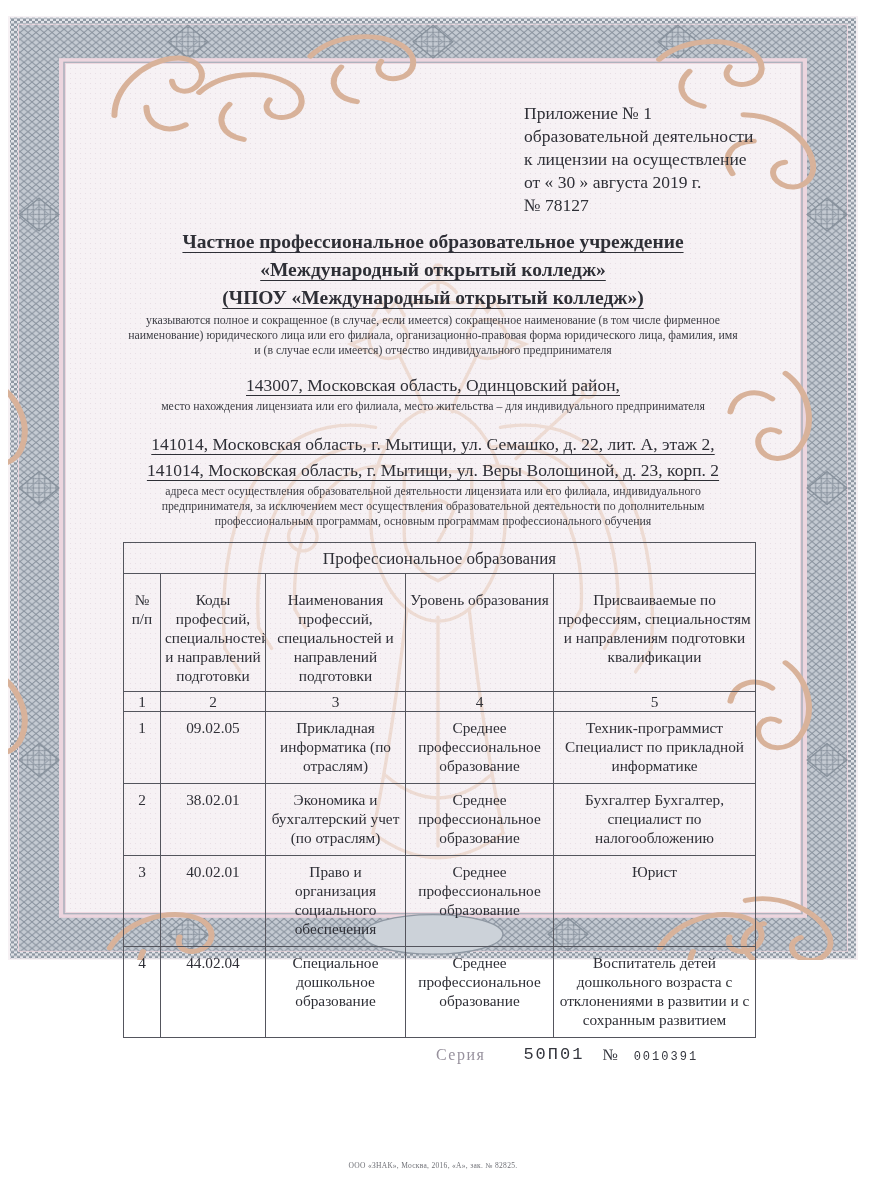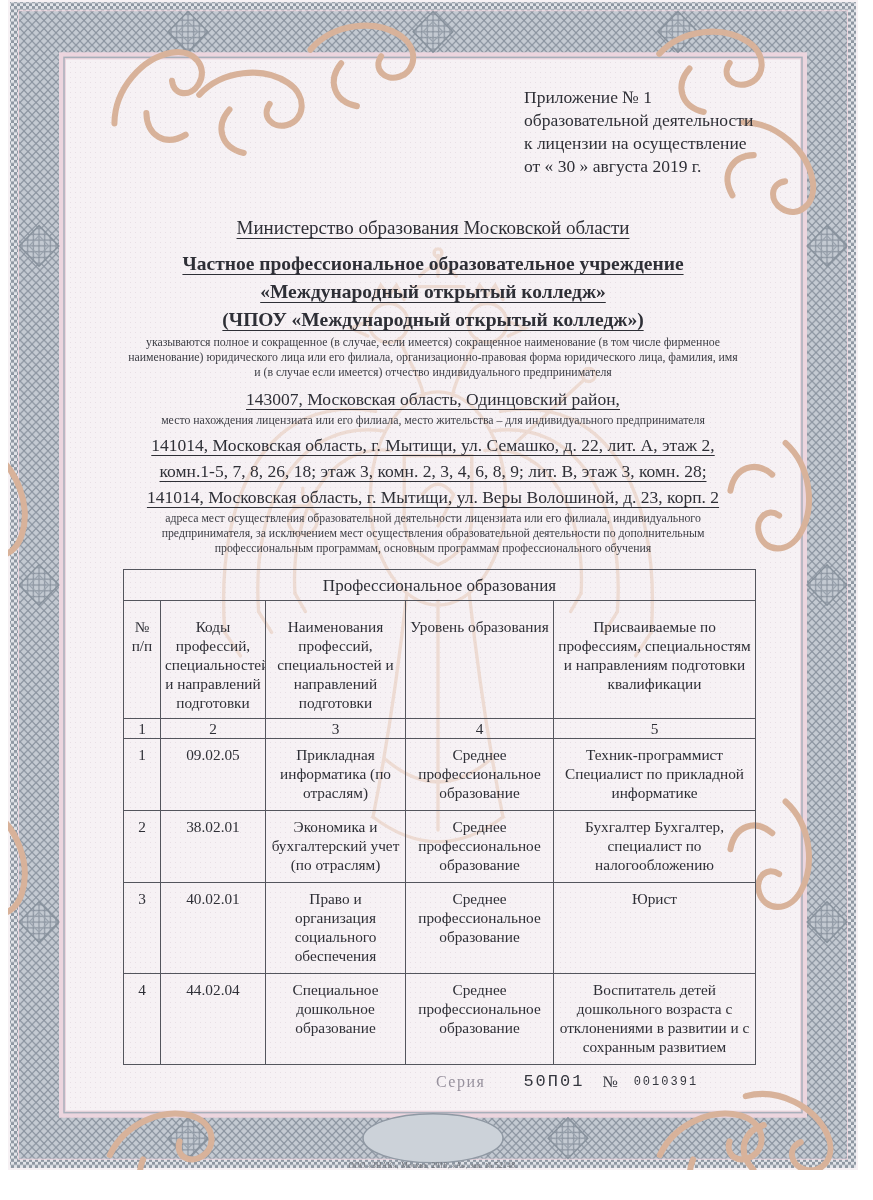--- a/index.html
+++ b/index.html
@@ -4,21 +4,21 @@
 <style>
   html,body { margin:0; padding:0; }
   body {
     width:873px; height:1200px; position:relative;
     background:#ffffff;
     font-family:"Liberation Serif", serif;
     color:#2e2f36;
     overflow:hidden;
   }
   .document {
-    position:absolute; left:8px; top:0; width:850px; height:1170px;
+    position:absolute; left:8px; top:16px; width:850px; height:944px;
     background-color:#f6f1f4;
     background-image: radial-gradient(#e9dee5 0.8px, rgba(0,0,0,0) 0.9px);
     background-size:5px 5px;
   }
   .frame-svg { position:absolute; inset:0; width:100%; height:100%; }
   .watermark {
     position:absolute; left:170px; top:235px; width:520px; height:800px;
     opacity:0.40; pointer-events:none;
   }
   .content {
@@ -31,38 +31,38 @@
   }
   .center { text-align:center; }
   .u { text-decoration:underline; text-underline-offset:4px; text-decoration-thickness:1px; }
   .ministry { margin-top:38px; font-size:19px; line-height:23px; }
   .caption {
     font-size:11.8px; line-height:15px; color:#3c3d44; text-align:center;
     margin:1px auto 0 auto; max-width:610px;
   }
   .org { margin-top:11px; font-size:19.5px; font-weight:bold; line-height:28px;font-family:Liberation Serif, serif; }
   .addr { font-size:17.5px; line-height:26px; }
-  .addr-block1 { margin-top:6px; }
-  .addr-block2 { margin-top:4px; }
+  .addr-block1 { margin-top:14px; }
+  .addr-block2 { margin-top:17px; }
   table.programs {
     border-collapse:collapse; table-layout:fixed;
     margin:13px 0 0 45px; width:632px;
     font-size:15.3px; color:#2e2f36;
   }
   table.programs td, table.programs th {
     border:1px solid #54555d; vertical-align:top; text-align:center;
     padding:3px 4px; font-weight:normal; line-height:19px;
     overflow:hidden;
   }
   tr.tcap td { font-size:17px; padding:6px 4px 5px 4px; }
   tr.thead td { padding-top:16px; padding-bottom:6px; }
   tr.tnum td { padding:1px 2px; line-height:17px; }
   tbody.tdata td { padding-top:6px; padding-bottom:8px; }
   .serial {
-    display:flex; align-items:center; margin:7px 0 8px 358px;
+    display:flex; align-items:flex-end; margin:7px 0 8px 358px;
     white-space:nowrap;
   }
   .serial .ser-label { color:#97919d; font-size:16px; letter-spacing:1.5px; }
   .serial .ser-series {
     margin-left:38px; font-family:"Liberation Mono", monospace;
     font-size:17px; letter-spacing:2px; color:#34363e;
   }
   .serial .ser-nosign { margin-left:18px; font-size:16px; color:#34363e; }
   .serial .ser-number {
     margin-left:16px; font-family:"Liberation Mono", monospace;
@@ -164,41 +164,38 @@
     <path d="M96,195 v-8 M89,201 h14"></path>
   </svg>
 
   <div class="content">
 
     <div class="appendix">
       <div>Приложение  № 1</div>
       <div>образовательной деятельности</div>
       <div>к лицензии на осуществление</div>
       <div>от « 30 » августа  2019 г.</div>
-    </div>
-
-    <div class="ministry center">
-      <span class="u">Министерство образования Московской области</span>
-    </div>
+      <div>№ 78127</div>
+    </div>
+
 
     <div class="org center">
       <div><span class="u">Частное профессиональное образовательное учреждение</span></div>
       <div><span class="u">«Международный открытый колледж»</span></div>
       <div><span class="u">(ЧПОУ «Международный открытый колледж»)</span></div>
     </div>
     <div class="caption">указываются полное и сокращенное (в случае, если имеется) сокращенное наименование (в том числе фирменное наименование) юридического лица или его филиала, организационно-правовая форма юридического лица, фамилия, имя и (в случае если имеется) отчество индивидуального предпринимателя</div>
 
     <div class="addr addr-block1 center">
       <div><span class="u">143007, Московская область, Одинцовский район,</span></div>
     </div>
     <div class="caption">место нахождения лицензиата или его филиала, место жительства – для индивидуального предпринимателя</div>
 
     <div class="addr addr-block2 center">
       <div><span class="u">141014, Московская область, г. Мытищи, ул. Семашко, д. 22, лит. А, этаж 2,</span></div>
-      <div><span class="u">комн.1-5, 7, 8, 26, 18; этаж 3, комн. 2, 3, 4, 6, 8, 9; лит. В, этаж 3, комн. 28;</span></div>
       <div><span class="u">141014, Московская область, г. Мытищи, ул. Веры Волошиной, д. 23, корп. 2</span></div>
     </div>
     <div class="caption">адреса мест осуществления образовательной деятельности лицензиата или его филиала,  индивидуального предпринимателя, за исключением мест осуществления образовательной деятельности по дополнительным профессиональным программам, основным программам профессионального обучения</div>
 
     <table class="programs">
       <colgroup>
         <col style="width:37px">
           <col style="width:105px">
           <col style="width:140px">
         <col style="width:148px">
@@ -258,13 +255,13 @@
     <div class="serial">
       <span class="ser-label">Серия</span>
       <span class="ser-series">50П01</span>
       <span class="ser-nosign">№</span>
       <span class="ser-number">0010391</span>
     </div>
 
   </div>
 </div>
 
-<div class="imprint">ООО «ЗНАК», Москва, 2016, «А», зак. № 52148.</div>
+<div class="imprint">ООО «ЗНАК», Москва, 2016, «А», зак. № 82825.</div>
 
 </body></html>

